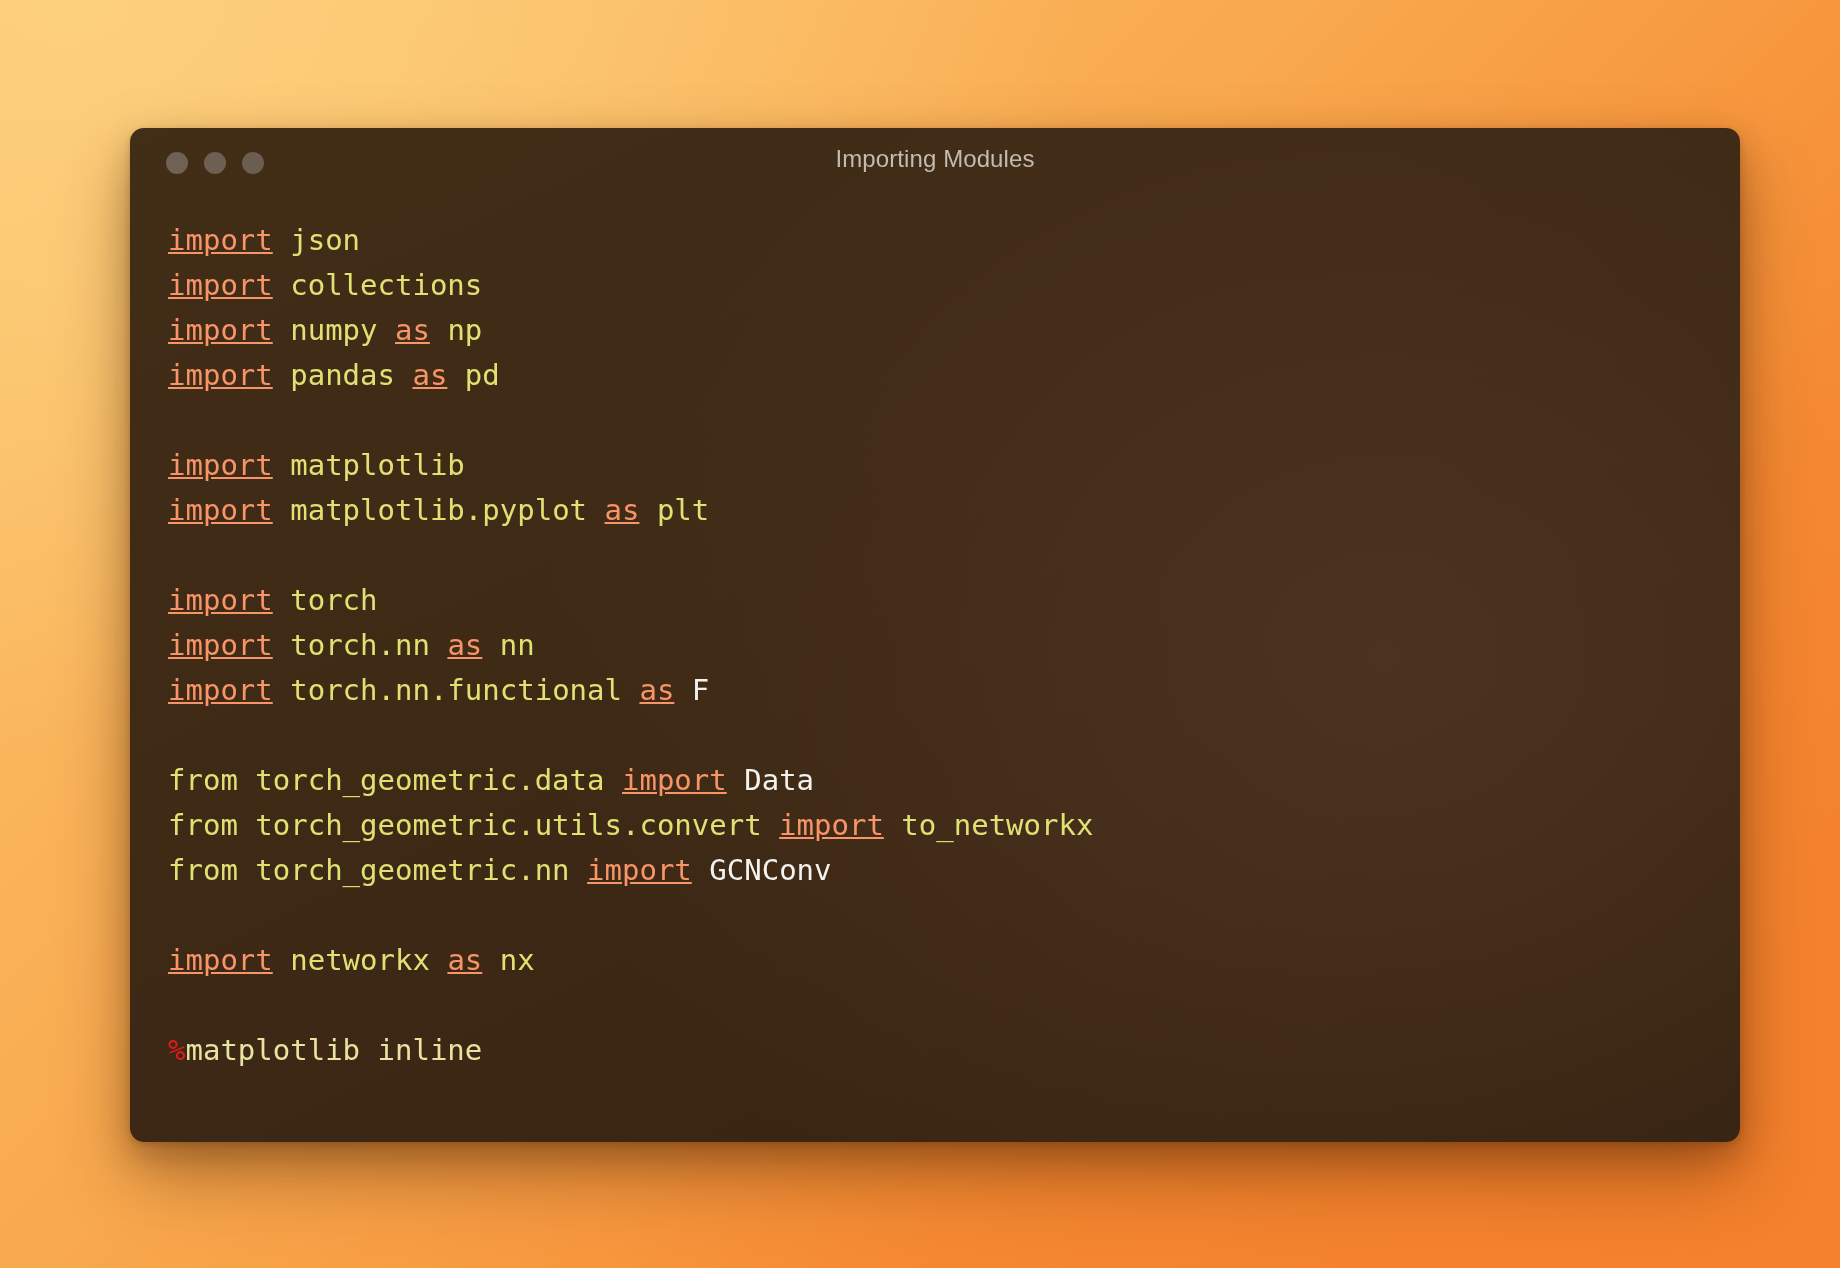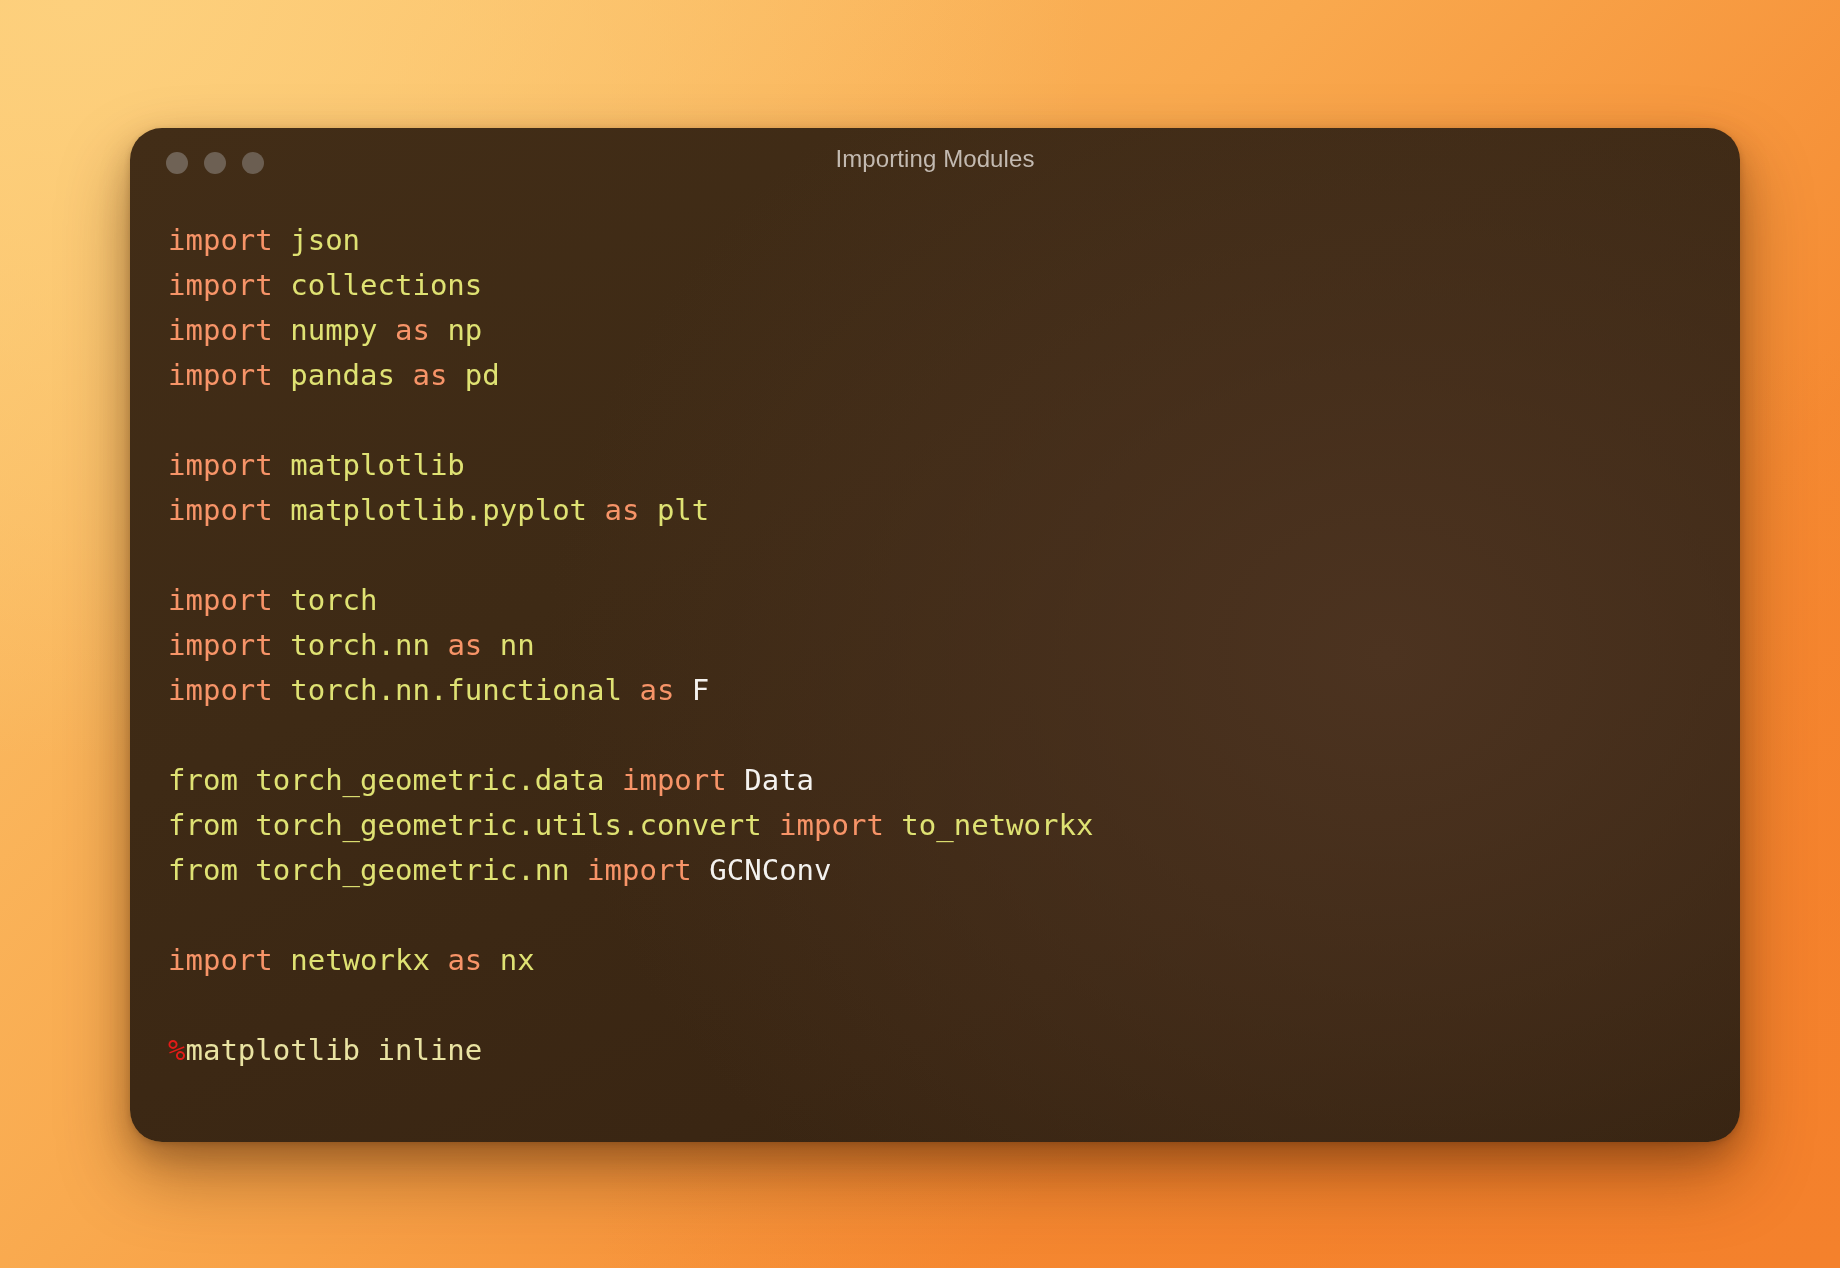--- a/index.html
+++ b/index.html
@@ -19,21 +19,21 @@
     position:relative;
   }
 
   
   #window-frame {
     position:absolute;
     left:130px;
     top:128px;
     width:1610px;
     height:1014px;
-    border-radius:32px;
+    border-radius:14px;
     background:
       radial-gradient(90% 120% at 78% 52%, #4c3320 0%, rgba(76,51,32,0) 58%),
       linear-gradient(155deg, #422d17 0%, #3e2a15 38%, #3a2613 72%, #33210f 100%);
     box-shadow:
       0 34px 70px rgba(72,33,6,0.40),
       0 14px 30px rgba(72,33,6,0.26),
       0 2px 6px rgba(72,33,6,0.20);
     overflow:hidden;
   }
 
@@ -75,21 +75,21 @@
   #code-area {
     padding:20px 0 0 38px;
     font-family:"DejaVu Sans Mono", monospace;
     font-size:29px;
     line-height:45px;
     white-space:pre;
   }
   .code-line { height:45px; }
   .code-line.blank { height:45px; }
 
-  .tok-kw    { color:#f79468; }   
+  .tok-kw    { color:#f79468;text-decoration:underline; }   
   .tok-mod   { color:#dfe273;text-align:center; }   
   .tok-cls   { color:#f4f2ef; }   
   .tok-magic { color:#e21b18; }   
   .tok-plain { color:#e9e3a2; }   
 </style>
 </head>
 <body>
 
 <div id="window-frame">
 

